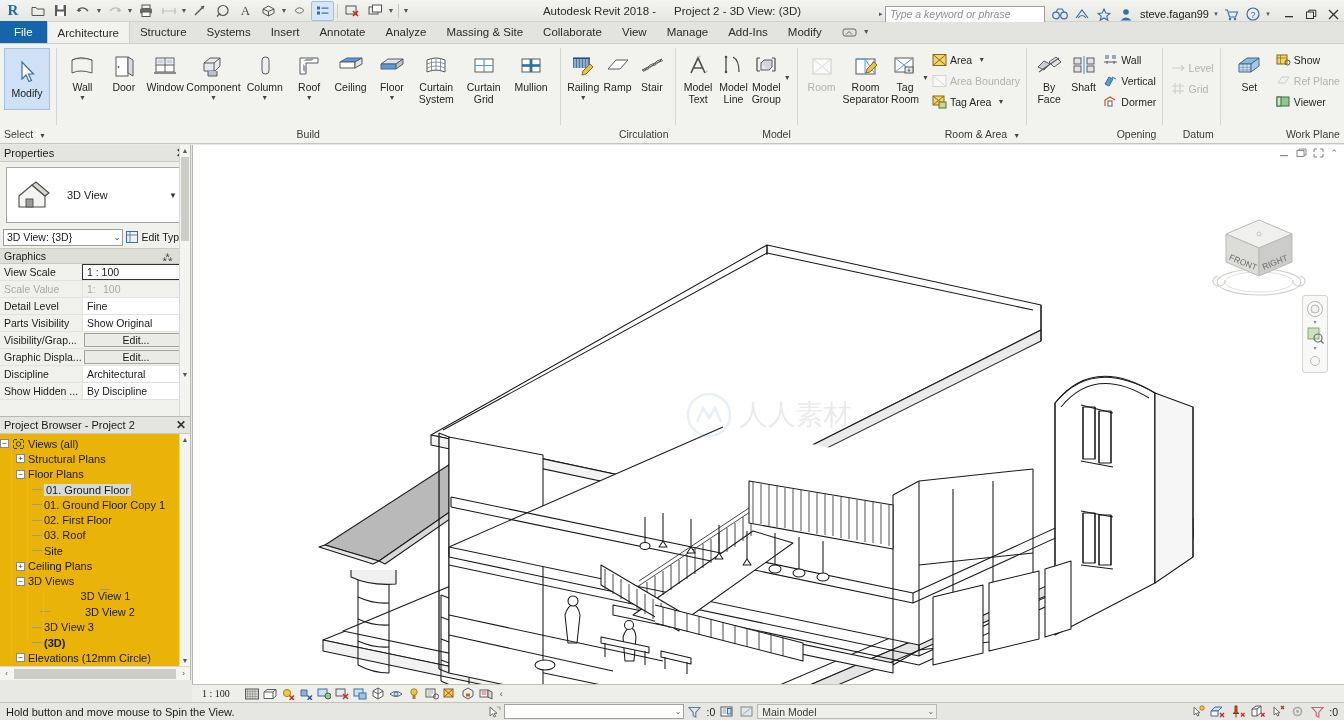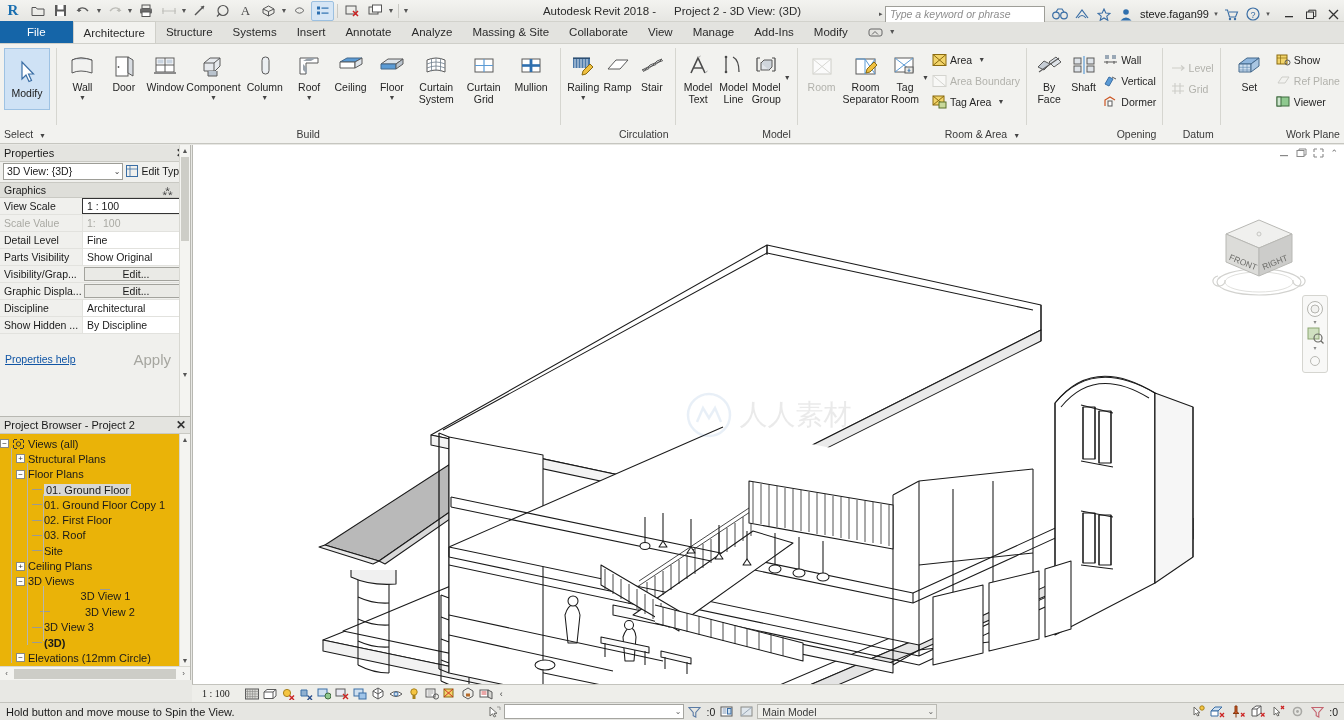--- a/index.html
+++ b/index.html
@@ -61,21 +61,21 @@
   
   .tabbar {
     position:absolute; left:0; top:22px; width:1344px; height:22px;
     background:#e3e3df; border-bottom:1px solid #cfcfc9;
     display:flex; align-items:flex-end;
   }
   .tab {
     height:22px; line-height:22px; padding:0 10px; font-size:11.5px; color:#2b2b2b;
     white-space:nowrap;
   }
-  .tab.file { background:#1565a8; color:#fff; padding:0 27px; font-weight:normal; }
+  .tab.file { background:#1565a8; color:#fff; padding:0 14px; font-weight:normal; }
   .tab.sel { background:#f2f2ef; border-left:1px solid #cfcfc9; border-right:1px solid #cfcfc9; border-top:1px solid #cfcfc9; }
   .tab-caret { font-size:7px; color:#555; margin-left:2px; }
 
   
   .ribbon {
     position:absolute; left:0; top:44px; width:1344px; height:100px;
     background:#f2f2ef; border-bottom:1px solid #c6c6c0;
     display:flex; align-items:stretch;
   }
   .panel { position:relative; display:flex; flex-direction:column; padding: 2px 4px 0 4px; }
@@ -870,20 +870,31 @@
       <div class="panel-title">Work Plane</div>
     </div>
   </div>
 
   <div class="props">
     <div class="pal-head">
       <span>Properties</span>
       <span class="x">✕</span>
     </div>
 
+    <div class="type-sel">
+      <div class="type-thumb">
+        <svg width="40" height="34" viewBox="0 0 40 34">
+            <path d="M5 18 L18 7 L31 18 L31 29 L5 29 Z" fill="#f4f4f2" stroke="#4a4a4a" stroke-width="1.1"></path>
+            <path d="M18 7 L31 18 L35 15 L22 4 Z" fill="#d6d6d2" stroke="#4a4a4a" stroke-width="1.1"></path>
+            <rect x="12" y="21" width="7" height="8" fill="#9a9a96" stroke="#4a4a4a" stroke-width="0.9"></rect>
+          </svg>
+      </div>
+      <div class="type-name">3D View</div>
+      <div class="type-caret">▼</div>
+    </div>
 
     <div class="sel-row">
       <div class="combo">
         <span class="cv">3D View: {3D}</span>
         <span class="ca">⌄</span>
       </div>
       <div class="edit-type">
         <span>
           <svg width="12" height="12" viewBox="0 0 12 12">
               <rect x="0.5" y="0.5" width="11" height="11" fill="none" stroke="#3a6ea5"></rect>

